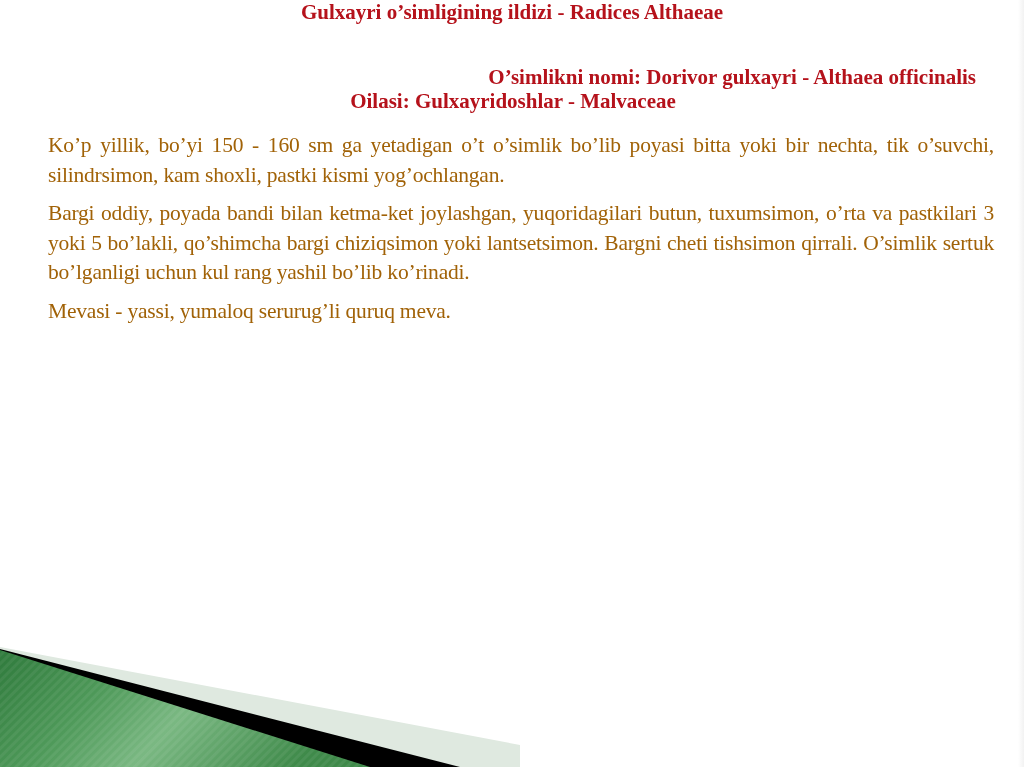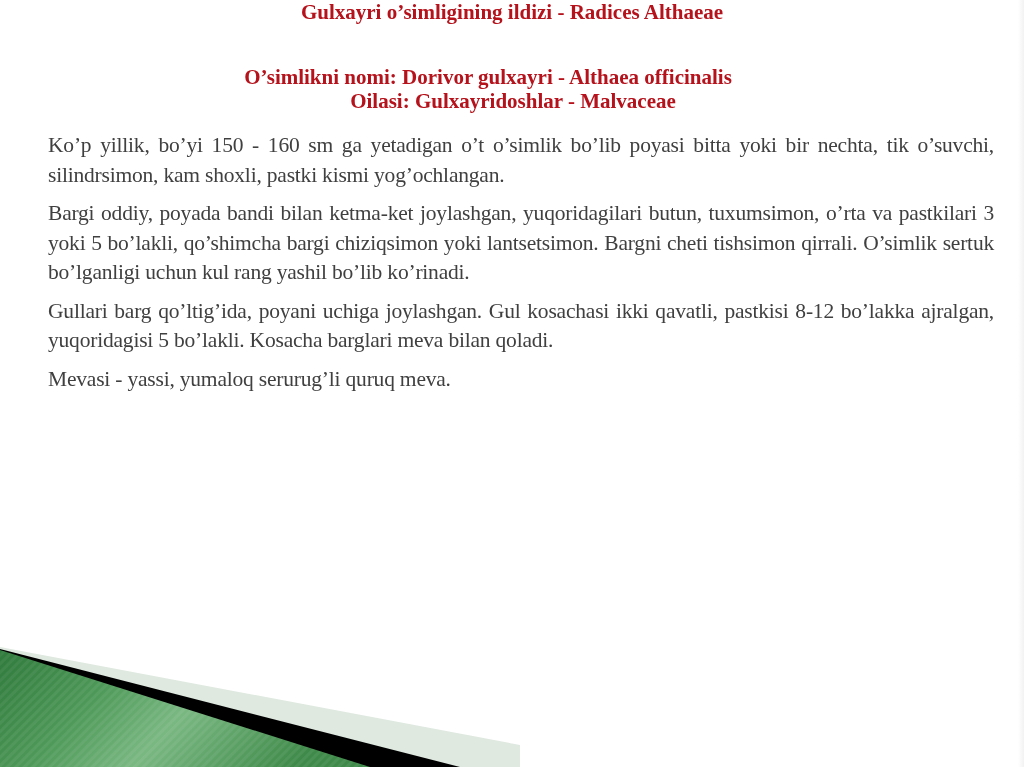--- a/index.html
+++ b/index.html
@@ -9,25 +9,25 @@
     font-family: "Liberation Serif", "DejaVu Serif", serif;
   }
   .slide { position: absolute; left: 0; top: 0; width: 1024px; height: 767px; border-radius: 19px; }
   .title-block {
     position: absolute; left: 0; top: 0; width: 1024px;
     text-align: center; color: #b5121b; font-weight: bold;
     font-family: "Liberation Serif", serif;
   }
   .title-line { font-size: 21px; line-height: 23px; white-space: nowrap; }
   .t1 { position: absolute; top: 1px; left: 0; width: 1024px; }
-  .t2 { position: absolute; top: 66px; left: 0; width: 976px; }
+  .t2 { position: absolute; top: 66px; left: 0; width: 976px; text-align: right; }
   .t3 { position: absolute; top: 90px; left: 1px; width: 1024px; }
   .body-text {
     position: absolute; left: 48px; top: 131px; width: 946px;
-    color: #404040; font-size: 21.5px; line-height: 29.5px;
+    color: #a16207; font-size: 21.5px; line-height: 29.5px;
     text-align: justify;
     font-family: "Liberation Serif", serif;
   }
   .para { margin: 0 0 9px 0; letter-spacing: -0.2px; }
   .decor { position: absolute; left: 0; top: 0; width: 1024px; height: 767px; pointer-events: none; }
   .edge-right {
     position: absolute; right: 0; top: 0; width: 6px; height: 767px;
     background: linear-gradient(to right, #ffffff, #f2f2f2);
   }
 </style>
@@ -38,21 +38,20 @@
 
   <div class="title-block">
     <div class="title-line t1">Gulxayri o’simligining ildizi - Radices Althaeae</div>
     <div class="title-line t2">O’simlikni nomi: Dorivor gulxayri - Althaea officinalis</div>
     <div class="title-line t3">Oilasi:  Gulxayridoshlar - Malvaceae</div>
   </div>
 
   <div class="body-text">
     <p class="para">Ko’p yillik, bo’yi 150 - 160 sm ga yetadigan o’t o’simlik bo’lib poyasi bitta yoki bir nechta, tik o’suvchi, silindrsimon, kam shoxli, pastki kismi yog’ochlangan.</p>
     <p class="para">Bargi oddiy, poyada bandi bilan ketma-ket joylashgan, yuqoridagilari butun, tuxumsimon, o’rta va pastkilari 3 yoki 5 bo’lakli, qo’shimcha bargi chiziqsimon yoki lantsetsimon. Bargni cheti tishsimon qirrali. O’simlik sertuk bo’lganligi uchun kul rang yashil bo’lib ko’rinadi.</p>
-    <p class="para">Gullari barg qo’ltig’ida, poyani uchiga joylashgan. Gul kosachasi ikki qavatli, pastkisi 8-12 bo’lakka ajralgan, yuqoridagisi 5 bo’lakli. Kosacha barglari meva bilan qoladi.</p>
     <p class="para">Mevasi - yassi, yumaloq serurug’li quruq meva.</p>
   </div>
 
   <div class="edge-right"></div>
 
   <svg class="decor" viewBox="0 0 1024 767" xmlns="http://www.w3.org/2000/svg">
     <defs>
       <linearGradient id="g1" x1="0" y1="0" x2="1" y2="0.3">
         <stop offset="0" stop-color="#2f7a3c"></stop>
         <stop offset="0.35" stop-color="#4f9a5a"></stop>

